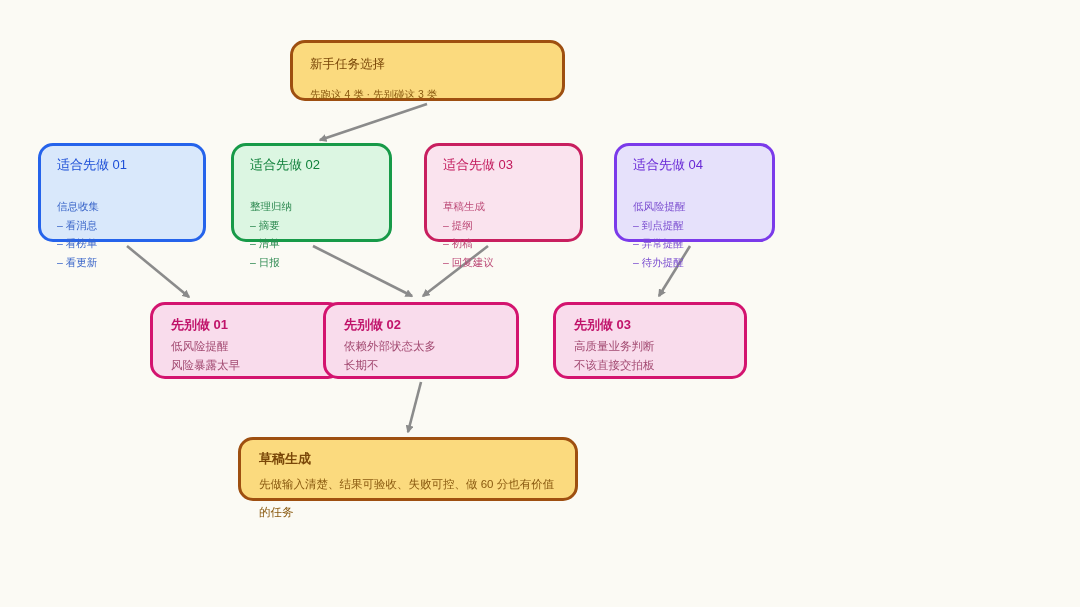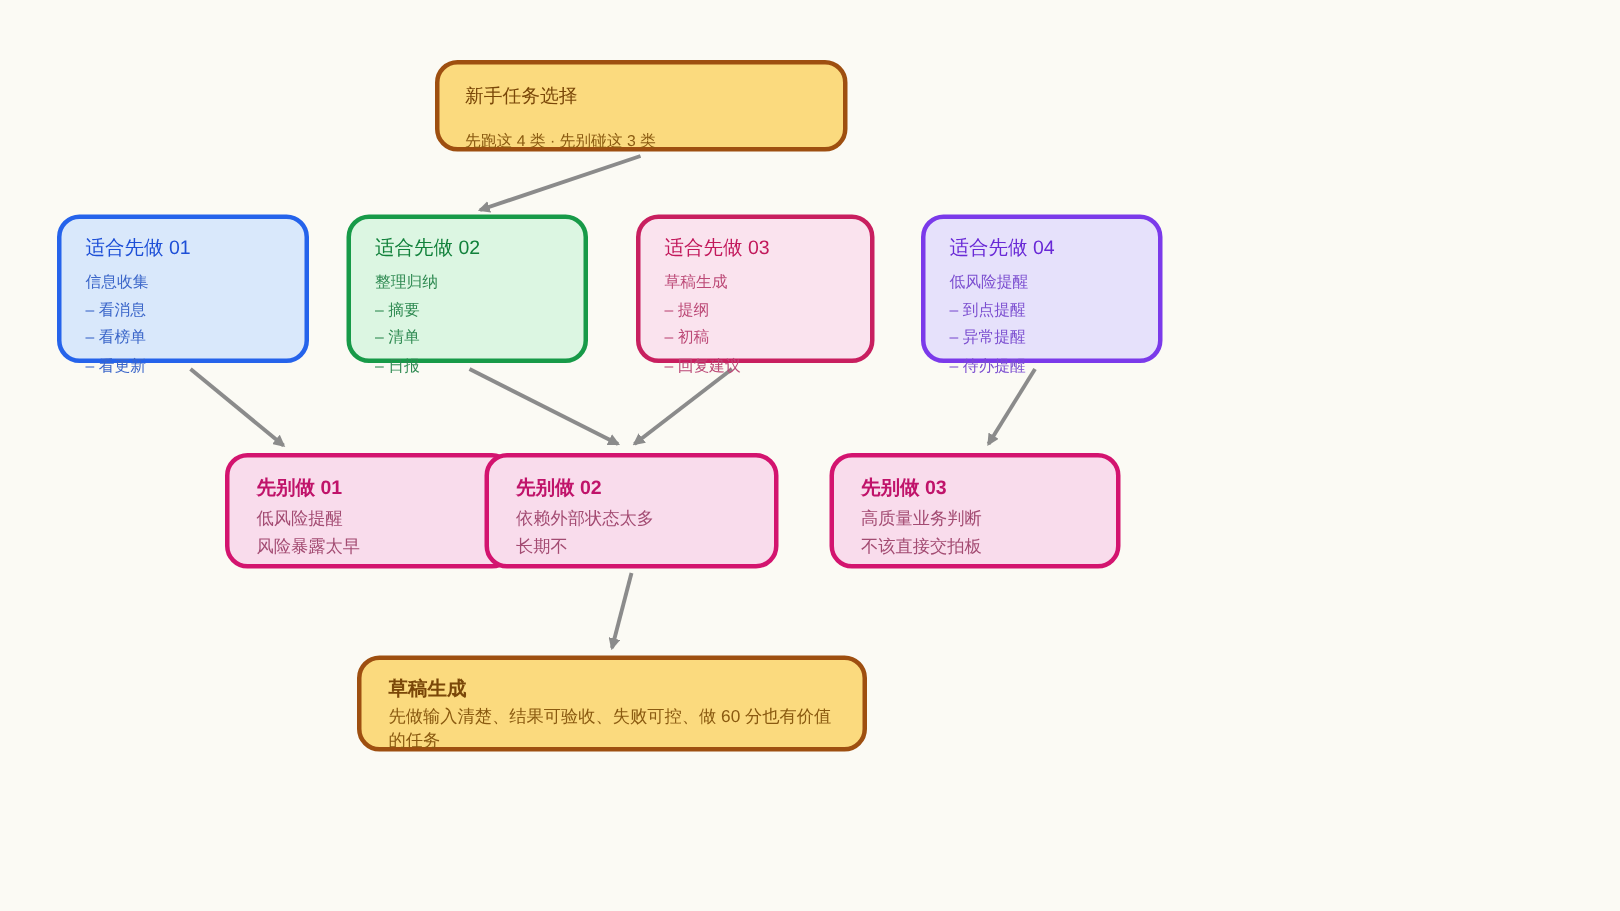--- a/index.html
+++ b/index.html
@@ -13,21 +13,21 @@
     background:#FBFAF4;
     overflow:hidden;
   }
   .arrows{position:absolute;left:0;top:0;width:1080px;height:607px;pointer-events:none;}
   .box{
     position:absolute;
     box-sizing:border-box;
     border-radius:15px;
     border:3px solid;
   }
-  .node-title{font-size:13px;line-height:17px;margin-bottom:6px;}
+  .node-title{font-size:13px;line-height:17px;margin-bottom:24px;}
   .node-line{font-size:10.5px;line-height:18.5px;}
 
   
   .root{left:290px;top:40px;width:275px;height:61px;background:#FBDA7E;border-color:#9E4F10;padding:13px 17px;}
   .root .node-title{color:#7A4708;margin-bottom:12px;font-size:12.5px;}
   .root .node-line{color:#8A5A10;font-size:10.5px;}
 
   
   .do{height:99px;top:143px;padding:10px 16px;}
   .do1{left:38px;width:168px;background:#D9E8FB;border-color:#2563EB;}
@@ -47,21 +47,21 @@
   .avoid{top:302px;height:77px;background:#F9DCEC;border-color:#D3146F;padding:11px 18px;}
   .avoid .node-title{color:#C0136A;font-weight:bold;margin-bottom:4px;}
   .avoid .node-line{font-size:11.5px;line-height:19px;color:#A34B72;}
   .avoid1{left:109px;width:193px;margin-left:41px;}
   .avoid2{left:323px;width:196px;}
   .avoid3{left:553px;width:194px;}
 
   
   .criteria{left:238px;top:437px;width:340px;height:64px;background:#FBDA7E;border-color:#9E4F10;padding:10px 18px;}
   .criteria .node-title{color:#7A4708;font-weight:bold;margin-bottom:3px;}
-  .criteria .node-line{font-size:11.5px;line-height:16px;color:#8A5A10;}
+  .criteria .node-line{font-size:11.5px;line-height:28px;color:#8A5A10;}
 </style>
 </head>
 <body>
 
 <div class="canvas">
 
   <svg class="arrows" viewBox="0 0 1080 607" xmlns="http://www.w3.org/2000/svg">
     <defs>
       <marker id="ah" markerWidth="8" markerHeight="8" refX="6.5" refY="4" orient="auto" markerUnits="userSpaceOnUse">
         <path d="M0,0 L8,4 L0,8 z" fill="#8B8B8B"></path>

